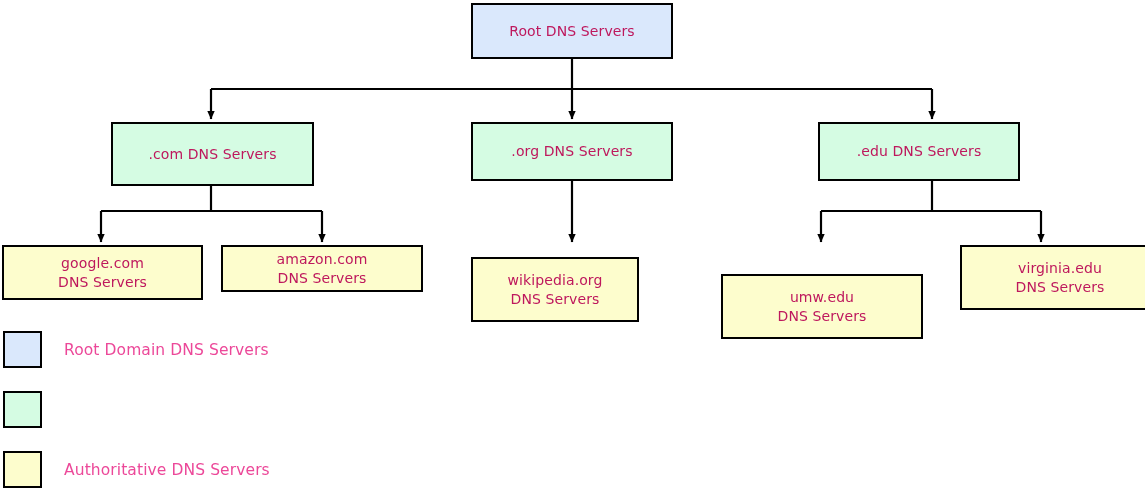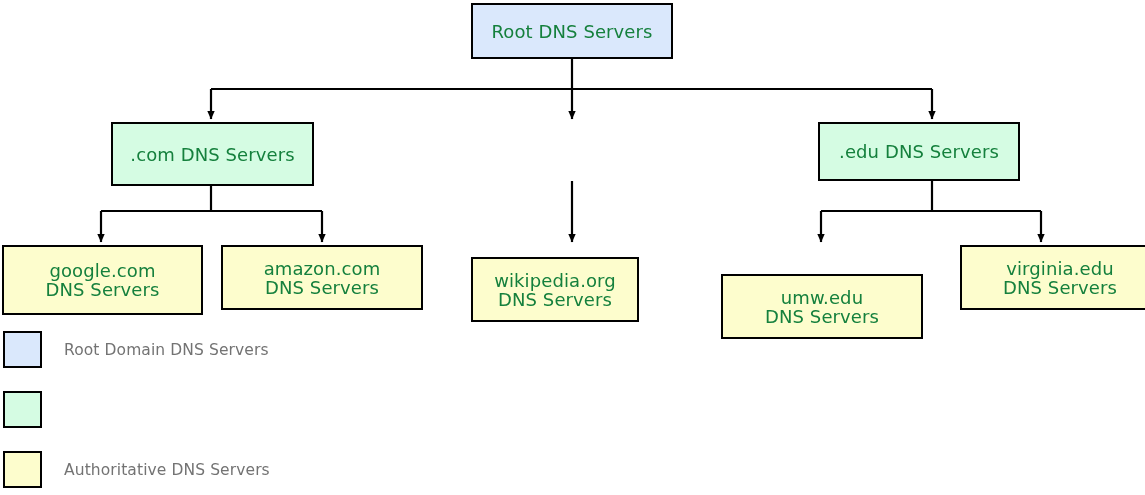--- a/index.html
+++ b/index.html
@@ -30,23 +30,23 @@
     pointer-events: none;
   }
   .node {
     position: absolute;
     box-sizing: border-box;
     border: 2px solid #000000;
     display: flex;
     align-items: center;
     justify-content: center;
     text-align: center;
-    font-size: 18px;
+    font-size: 14px;
     line-height: 19px;
-    color: #15803d;
+    color: #be185d;
     white-space: pre-line;
     letter-spacing: 0.1px;
   }
   .node-root {
     background: #dae8fc;
   }
   .node-tld {
     background: #d5fce3;
   }
   .node-auth {
@@ -67,21 +67,21 @@
     height: 37px;
     border: 2px solid #000000;
     flex: 0 0 auto;
   }
   .legend-swatch.sw-root { background: #dae8fc; }
   .legend-swatch.sw-tld  { background: #d5fce3; }
   .legend-swatch.sw-auth { background: #fdfdcd; }
   .legend-text {
     margin-left: 22px;
     font-size: 15.5px;
-    color: #737373;
+    color: #ec4899;
     white-space: nowrap;
     letter-spacing: 0.1px;
   }
 </style>
 </head>
 <body>
 
 <div id="diagram-root">
 
   <svg id="edges-layer" width="1145" height="495" viewBox="0 0 1145 495">
@@ -119,29 +119,32 @@
     <path d="M1041,211 L1041,242" stroke="#000000" stroke-width="2.2" fill="none" marker-end="url(#arrowhead)"></path>
   </svg>
 
   <div class="node node-root" style="left:471px; top:3px; width:202px; height:56px;">
     <span class="node-label">Root DNS Servers</span>
   </div>
 
   <div class="node node-tld" style="left:111px; top:122px; width:203px; height:64px;">
     <span class="node-label">.com DNS Servers</span>
   </div>
+  <div class="node node-tld" style="left:471px; top:122px; width:202px; height:59px;">
+    <span class="node-label">.org DNS Servers</span>
+  </div>
   <div class="node node-tld" style="left:818px; top:122px; width:202px; height:59px;">
     <span class="node-label">.edu DNS Servers</span>
   </div>
 
-  <div class="node node-auth" style="left:2px; top:245px; width:201px; height:70px;">
+  <div class="node node-auth" style="left:2px; top:245px; width:201px; height:55px;">
     <span class="node-label">google.com
 DNS Servers</span>
   </div>
-  <div class="node node-auth" style="left:221px; top:245px; width:202px; height:65px;">
+  <div class="node node-auth" style="left:221px; top:245px; width:202px; height:47px;">
     <span class="node-label">amazon.com
 DNS Servers</span>
   </div>
   <div class="node node-auth" style="left:471px; top:257px; width:168px; height:65px;">
     <span class="node-label">wikipedia.org
 DNS Servers</span>
   </div>
   <div class="node node-auth" style="left:721px; top:245px; width:202px; height:65px;margin-top:29px;">
     <span class="node-label">umw.edu
 DNS Servers</span>

